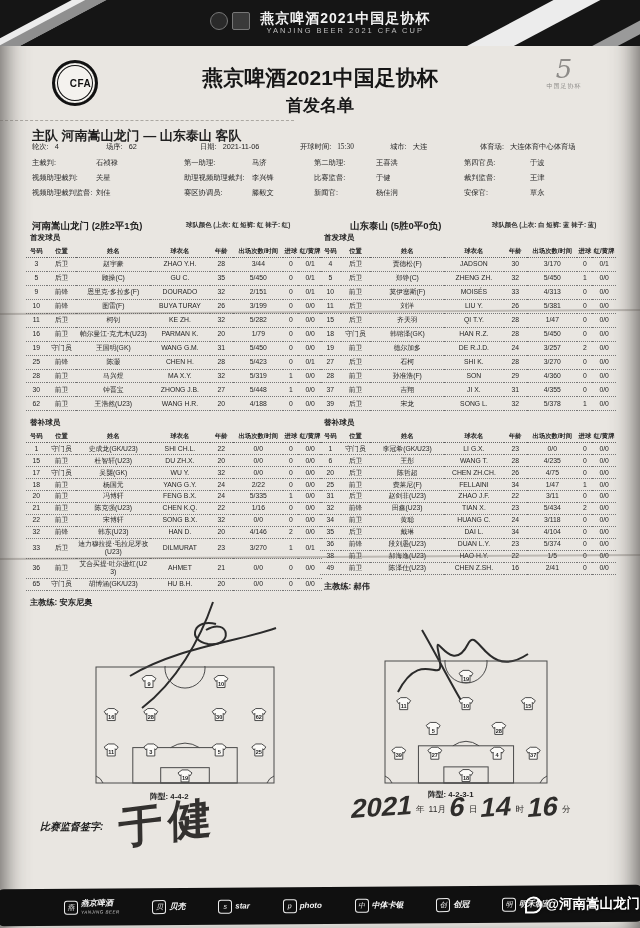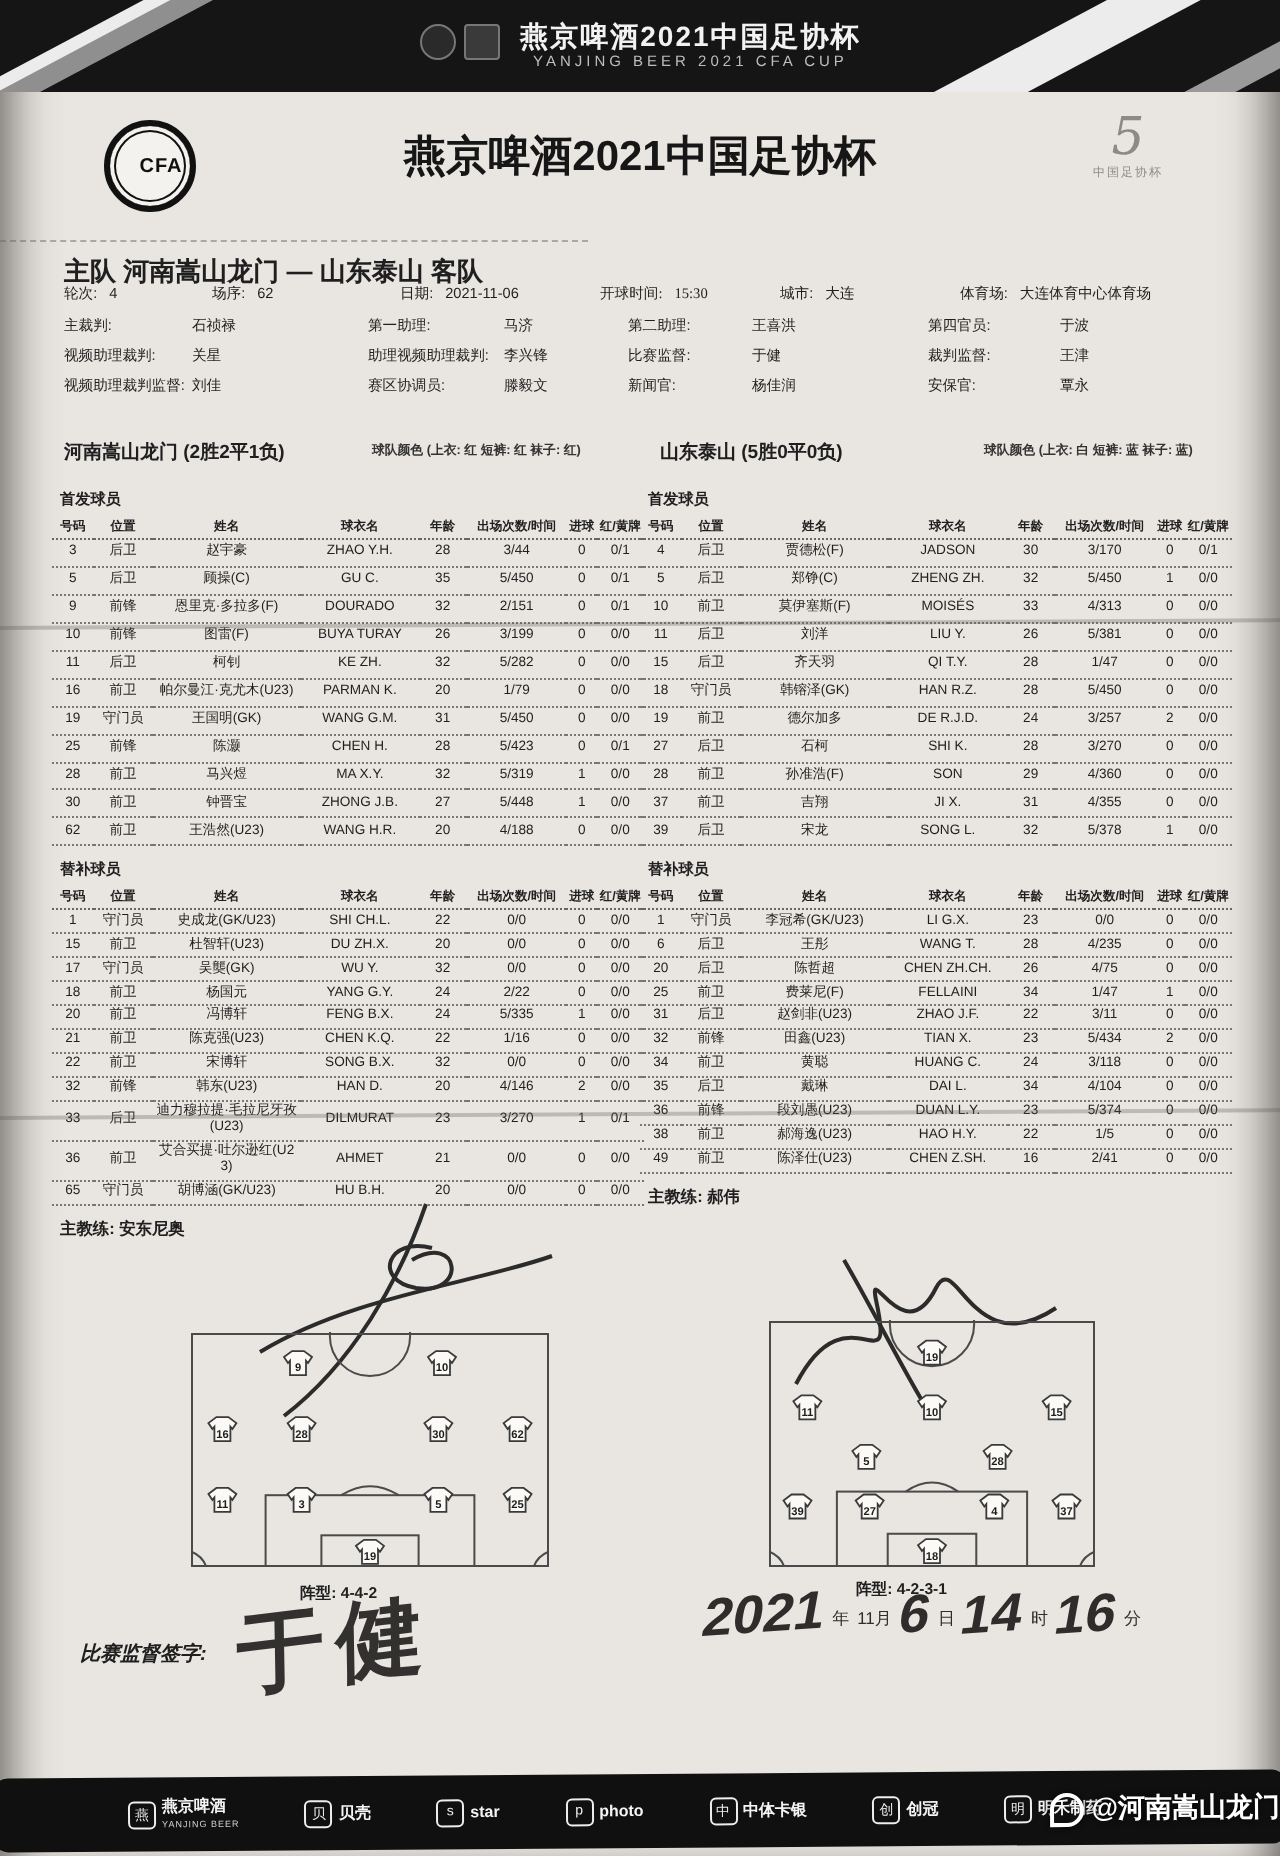--- a/index.html
+++ b/index.html
@@ -42,25 +42,25 @@
   .offrow .pair:nth-child(1){width:152px;}
   .offrow .pair:nth-child(2){width:130px;}
   .offrow .pair:nth-child(3){width:150px;}
   .offrow .pair:nth-child(1) .lbl{width:64px;}
   .offrow .pair:nth-child(2) .lbl{width:68px;}
   .offrow .pair:nth-child(3) .lbl{width:62px;}
   .offrow .pair:nth-child(4) .lbl{width:66px;}
   .r1{top:158px;} .r2{top:173px;} .r3{top:188px;} .r4{top:203px;}
   
   .tname{position:absolute;top:220px;font-size:9.5px;font-weight:bold;}
-  .tname.left{left:32px;} .tname.right{left:308px;padding-left:22px;}
+  .tname.left{left:32px;} .tname.right{left:328px;padding-left:22px;}
   .tcolors{position:absolute;top:221px;font-size:6.4px;font-weight:bold;color:#333;}
   .tcolors.left{left:186px;} .tcolors.right{left:492px;width:140px;}
   
-  .col{position:absolute;top:245px;width:296px;}
+  .col{position:absolute;top:233px;width:296px;}
   .home-col{left:26px;} .away-col{left:320px;}
   .sec-label{font-size:7.6px;font-weight:bold;margin:0 0 3px 4px;}
   .sec-label.sub{margin-top:7px;}
   .tbl{width:100%;border-collapse:collapse;table-layout:fixed;font-size:6.8px;}
   .tbl th{font-size:6.3px;font-weight:bold;border-bottom:1px dotted #666;padding:1px 0;text-align:center;white-space:nowrap;overflow:hidden;}
   .tbl td{border-bottom:1px dotted #777;text-align:center;line-height:1.2;word-break:break-all;}
   .tbl-starters td{padding:2.4px 1px;}
   .tbl-subs td{padding:1.4px 1px;}
   .c1{width:7%;} .c2{width:10%;} .c3{width:25%;} .c4{width:20%;} .c5{width:8%;} .c6{width:17%;} .c7{width:5%;} .c8{width:8%;}
   .coach{margin:6px 0 0 4px;font-size:8.2px;font-weight:bold;}
@@ -78,21 +78,21 @@
   .date-line{position:absolute;left:352px;top:796px;width:280px;display:flex;align-items:flex-end;gap:4px;color:#2f2d2b;}
   .date-line .hand{font-size:27px;font-weight:bold;transform:skewX(-14deg) rotate(-4deg);line-height:22px;}
   .date-line .print{font-size:8.5px;padding-bottom:2px;}
   
   .crease{position:absolute;left:-6px;right:-6px;height:2px;background:rgba(95,90,84,.32);transform:rotate(-.35deg);}
   .cr1{top:311px;} .cr2{top:556px;}
   .cr0{position:absolute;left:0;top:120px;width:46%;border-top:1px dashed rgba(110,105,100,.5);}
   
   .footer{position:absolute;left:-6px;right:-6px;top:887px;height:37px;background:#101010;border-radius:10px/14px;transform:rotate(-.4deg);}
   .logos{display:flex;align-items:center;justify-content:space-between;height:100%;padding:0 95px 0 70px;}
-  .logo{display:flex;align-items:center;gap:3px;color:#f4f4f4;}
+  .logo{display:flex;align-items:center;gap:3px;color:#f4f4f4;font-style:italic;}
   .logo .ico{display:inline-flex;align-items:center;justify-content:center;width:12px;height:12px;border:1px solid #eee;border-radius:3px;font-size:7px;color:#eee;}
   .logo .txt{font-size:8px;font-weight:bold;line-height:9px;}
   .logo .sub{font-size:4.5px;letter-spacing:.5px;display:block;font-weight:normal;color:#cfcfcf;}
   .watermark{position:absolute;right:6px;top:10px;display:flex;align-items:center;gap:4px;color:#fff;font-size:13.5px;font-weight:bold;text-shadow:0 0 3px rgba(0,0,0,.9);}
   .wb-icon{display:inline-block;width:13px;height:13px;border:2px solid #fff;border-radius:50% 50% 50% 0;box-shadow:0 0 3px rgba(0,0,0,.8);}
 </style>
 </head>
 <body>
 
 <div class="sheet">
@@ -113,20 +113,21 @@
       </span>
     </div>
   </div>
 
   <div class="cfa">
     <span class="cfa-ring">
       <span class="cfa-txt">CFA</span>
     </span>
   </div>
   <div class="title">燕京啤酒2021中国足协杯</div>
+  <div class="subtitle">首发名单</div>
   <div class="anniv">
     <span class="a5">5</span>
     <span class="atxt">中国足协杯</span>
   </div>
   <div class="cr0"></div>
 
   <div class="teamline">主队 河南嵩山龙门 — 山东泰山 客队</div>
   <div class="inforow">
       <span class="pair">
         <span class="lbl">轮次:</span>

